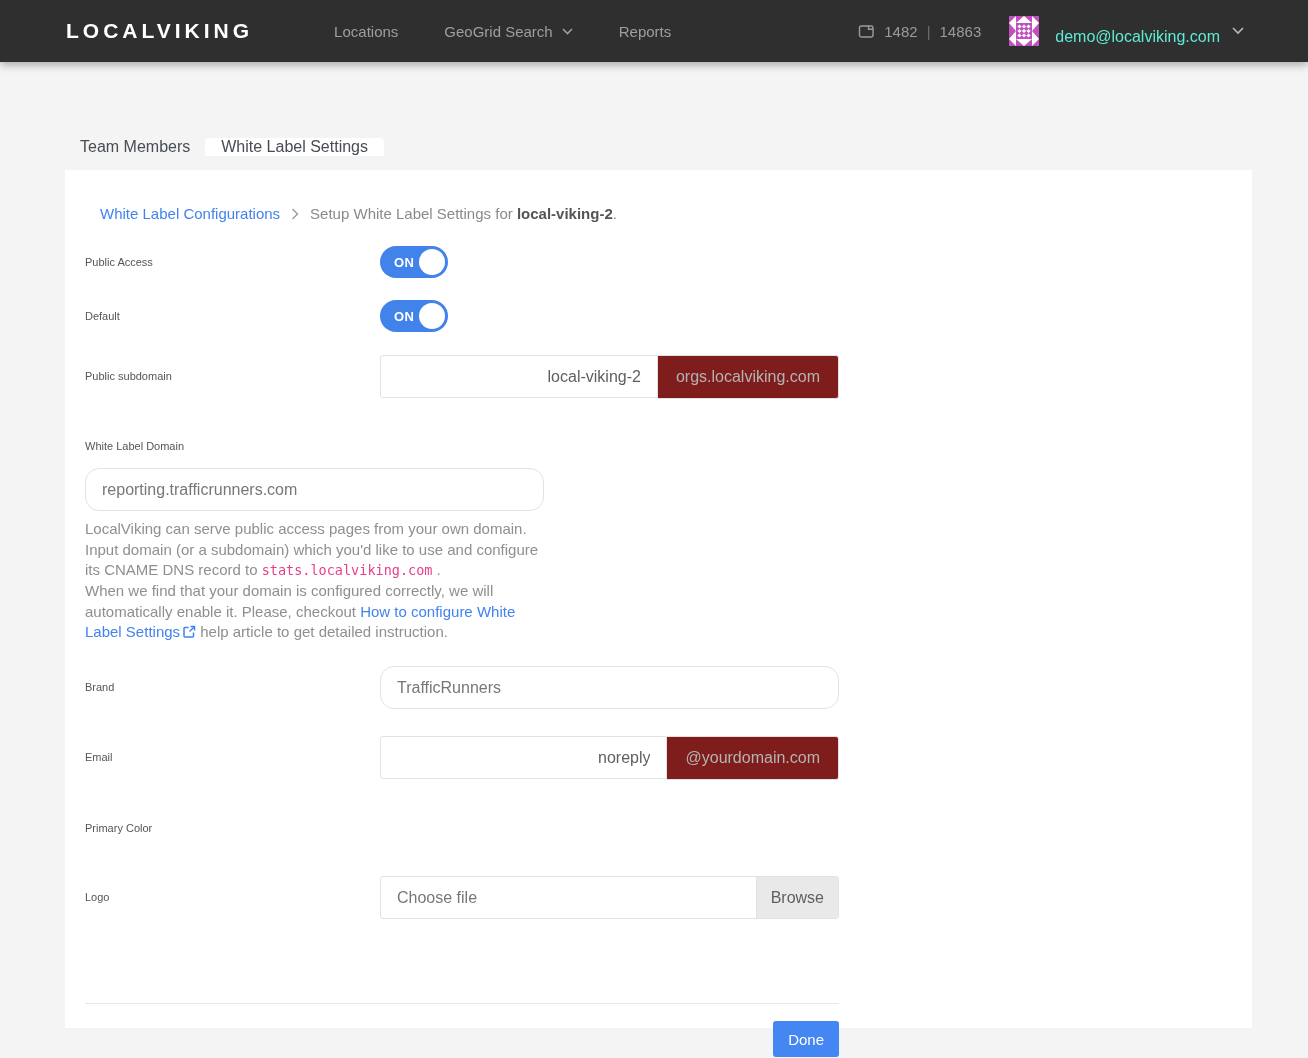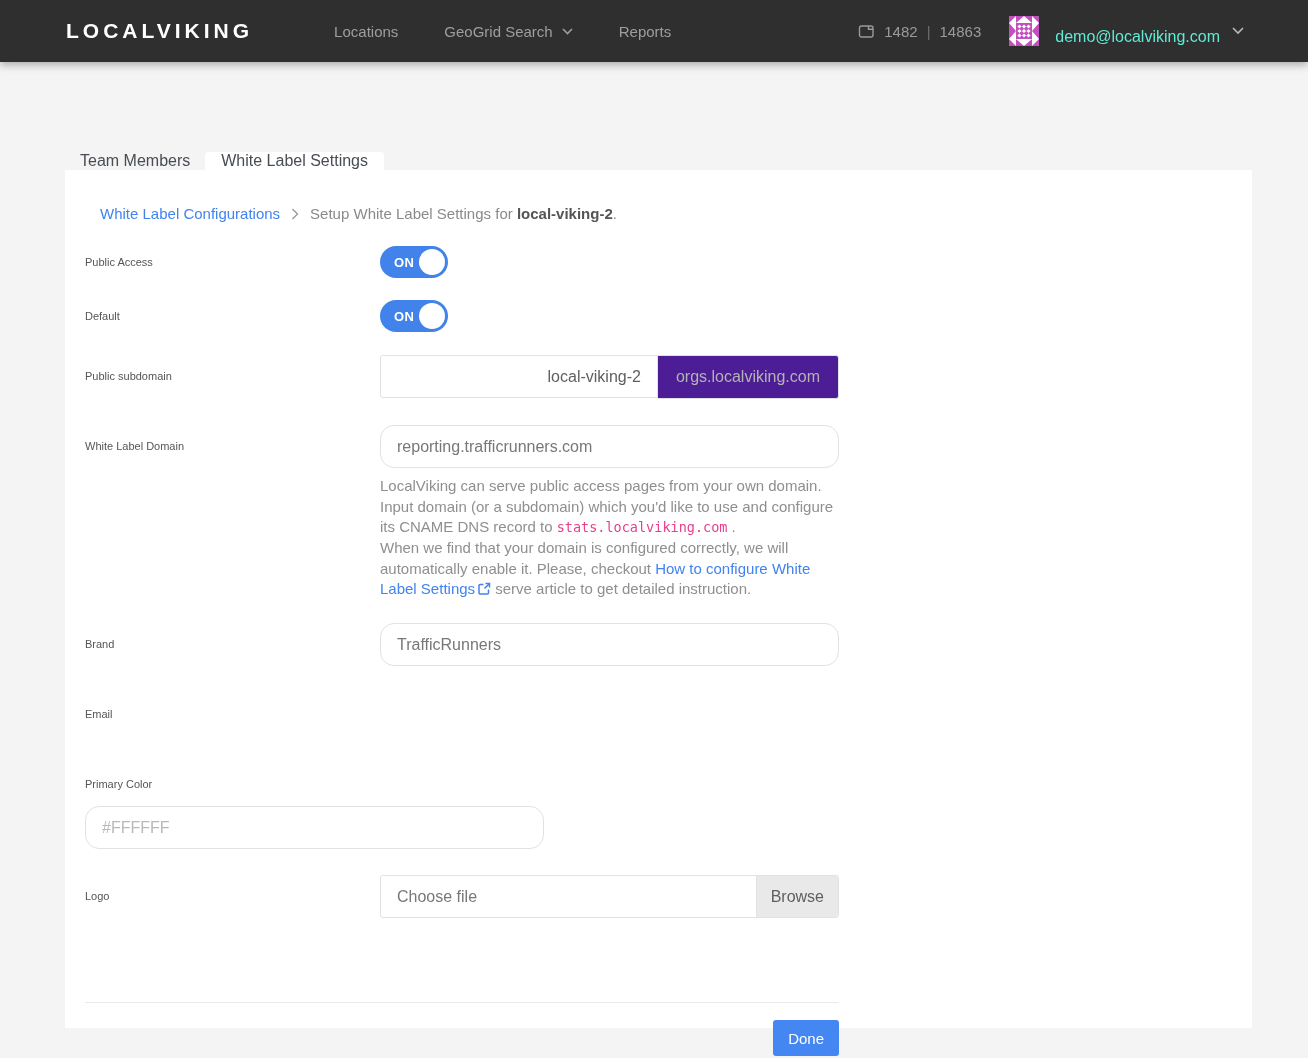--- a/index.html
+++ b/index.html
@@ -27,21 +27,21 @@
     display:flex; align-items:center; gap:9px; white-space:nowrap;
   }
   .nav-right { margin-left:auto; display:flex; align-items:center; }
   .credits { display:flex; align-items:flex-start; gap:9px; color:#9a9a9a; font-size:15px; }
   .credits .sep { color:#6e6e6e; }
   .avatar { width:30px; height:30px; margin-left:28px; border-radius:2px; overflow:hidden; flex:0 0 auto; }
   .user-email { color:#5eead4; font-size:16px; margin-left:16px;margin-top:12px; }
   .user-caret { margin-left:12px; display:flex; align-items:center; }
 
   
-  .tabs { display:flex; margin:62px 0 0 65px; height:46px; align-items:flex-end; }
+  .tabs { display:flex; margin:62px 0 0 65px; height:46px; align-items:center; }
   .tab {
     font-size:16px; color:#474d53; display:flex; align-items:center;
     padding:0 15px; cursor:pointer;
   }
   .tab.active { background:#ffffff; border-radius:4px 4px 0 0; padding:0 16px; }
 
   
   .card {
     width:1187px; margin-left:65px; background:#ffffff;
     height:858px; padding:35px 20px 20px 20px;
@@ -78,26 +78,26 @@
   
   .text-input {
     width:100%; height:43px; border:1px solid #e2e2e2; border-radius:14px;
     font-family:"Liberation Sans","DejaVu Sans",sans-serif;
     font-size:16px; color:#777; padding:0 16px; background:#fff; outline:none;
   }
   .text-input::placeholder { color:#b9b9b9; }
   .input-group { display:flex; width:100%; }
   .input-group .text-input { border-radius:3px 0 0 3px; text-align:right; color:#5f5f5f; }
   .addon {
-    background:#4c1d95; border:1px solid #e2e2e2; border-left:none;
+    background:#7f1d1d; border:1px solid #e2e2e2; border-left:none;
     border-radius:0 3px 3px 0; color:#b3b3b3; font-size:16px;
     display:flex; align-items:center; padding:12px 18px; white-space:nowrap;
   }
   .row-subdomain { margin-bottom:26px; }
-  .row-wld { margin-bottom:22px; }
+  .row-wld { margin-bottom:22px;flex-direction:column; }
   .row-brand,.row-email { margin-bottom:27px; }
   .row-color { margin-bottom:26px;flex-direction:column; }
 
   .help-text { font-size:15px; color:#8f8f8f; line-height:1.38; margin-top:8px; }
   .help-text code {
     font-family:"DejaVu Sans Mono","Liberation Mono",monospace;
     font-size:13.5px; color:#e83e8c;
   }
   .help-text a { color:#4183f0; text-decoration:none; cursor:pointer; }
   .ext-icon { display:inline-block; vertical-align:-1px; margin-left:3px; }
@@ -255,41 +255,44 @@
       <div class="form-label">White Label Domain</div>
       <div class="control">
         <input class="text-input" type="text" value="reporting.trafficrunners.com" style="">
         <div class="help-text">
           <span>LocalViking can serve public access pages from your own domain.</span><br>
           <span>Input domain (or a subdomain) which you'd like to use and configure its CNAME DNS record to </span><code>stats.localviking.com</code><span> .</span><br>
           <span>When we find that your domain is configured correctly, we will automatically enable it. Please, checkout </span><a><span>How to configure White Label Settings</span><span class="ext-icon"><svg width="13" height="13" viewBox="0 0 13 13">
                   <path d="M10.5 7.5 v3.5 a1 1 0 0 1 -1 1 h-7.5 a1 1 0 0 1 -1 -1 v-7.5 a1 1 0 0 1 1 -1 h3.5" fill="none" stroke="#4183f0" stroke-width="1.5"></path>
                   <path d="M7.5 1.5 h4 v4" fill="none" stroke="#4183f0" stroke-width="1.5"></path>
                   <path d="M11.3 1.7 L6.5 6.5" fill="none" stroke="#4183f0" stroke-width="1.5"></path>
-                </svg></span></a><span> serve article to get detailed instruction.</span>
+                </svg></span></a><span> help article to get detailed instruction.</span>
         </div>
       </div>
     </div>
 
     <div class="form-row row-brand">
       <div class="form-label">Brand</div>
       <div class="control">
         <input class="text-input" type="text" value="TrafficRunners" style="">
       </div>
     </div>
 
     <div class="form-row row-email">
       <div class="form-label">Email</div>
+      <div class="control">
+        <div class="input-group">
+          <input class="text-input" type="text" value="noreply" style="">
+          <span class="addon">@yourdomain.com</span>
+        </div>
+      </div>
     </div>
 
     <div class="form-row row-color">
       <div class="form-label">Primary Color</div>
-      <div class="control">
-        <input class="text-input" type="text" placeholder="#FFFFFF" style="">
-      </div>
     </div>
 
     <div class="form-row">
       <div class="form-label">Logo</div>
       <div class="control">
         <div class="file-input">
           <span class="file-text">Choose file</span>
           <span class="browse-btn">Browse</span>
         </div>
       </div>

